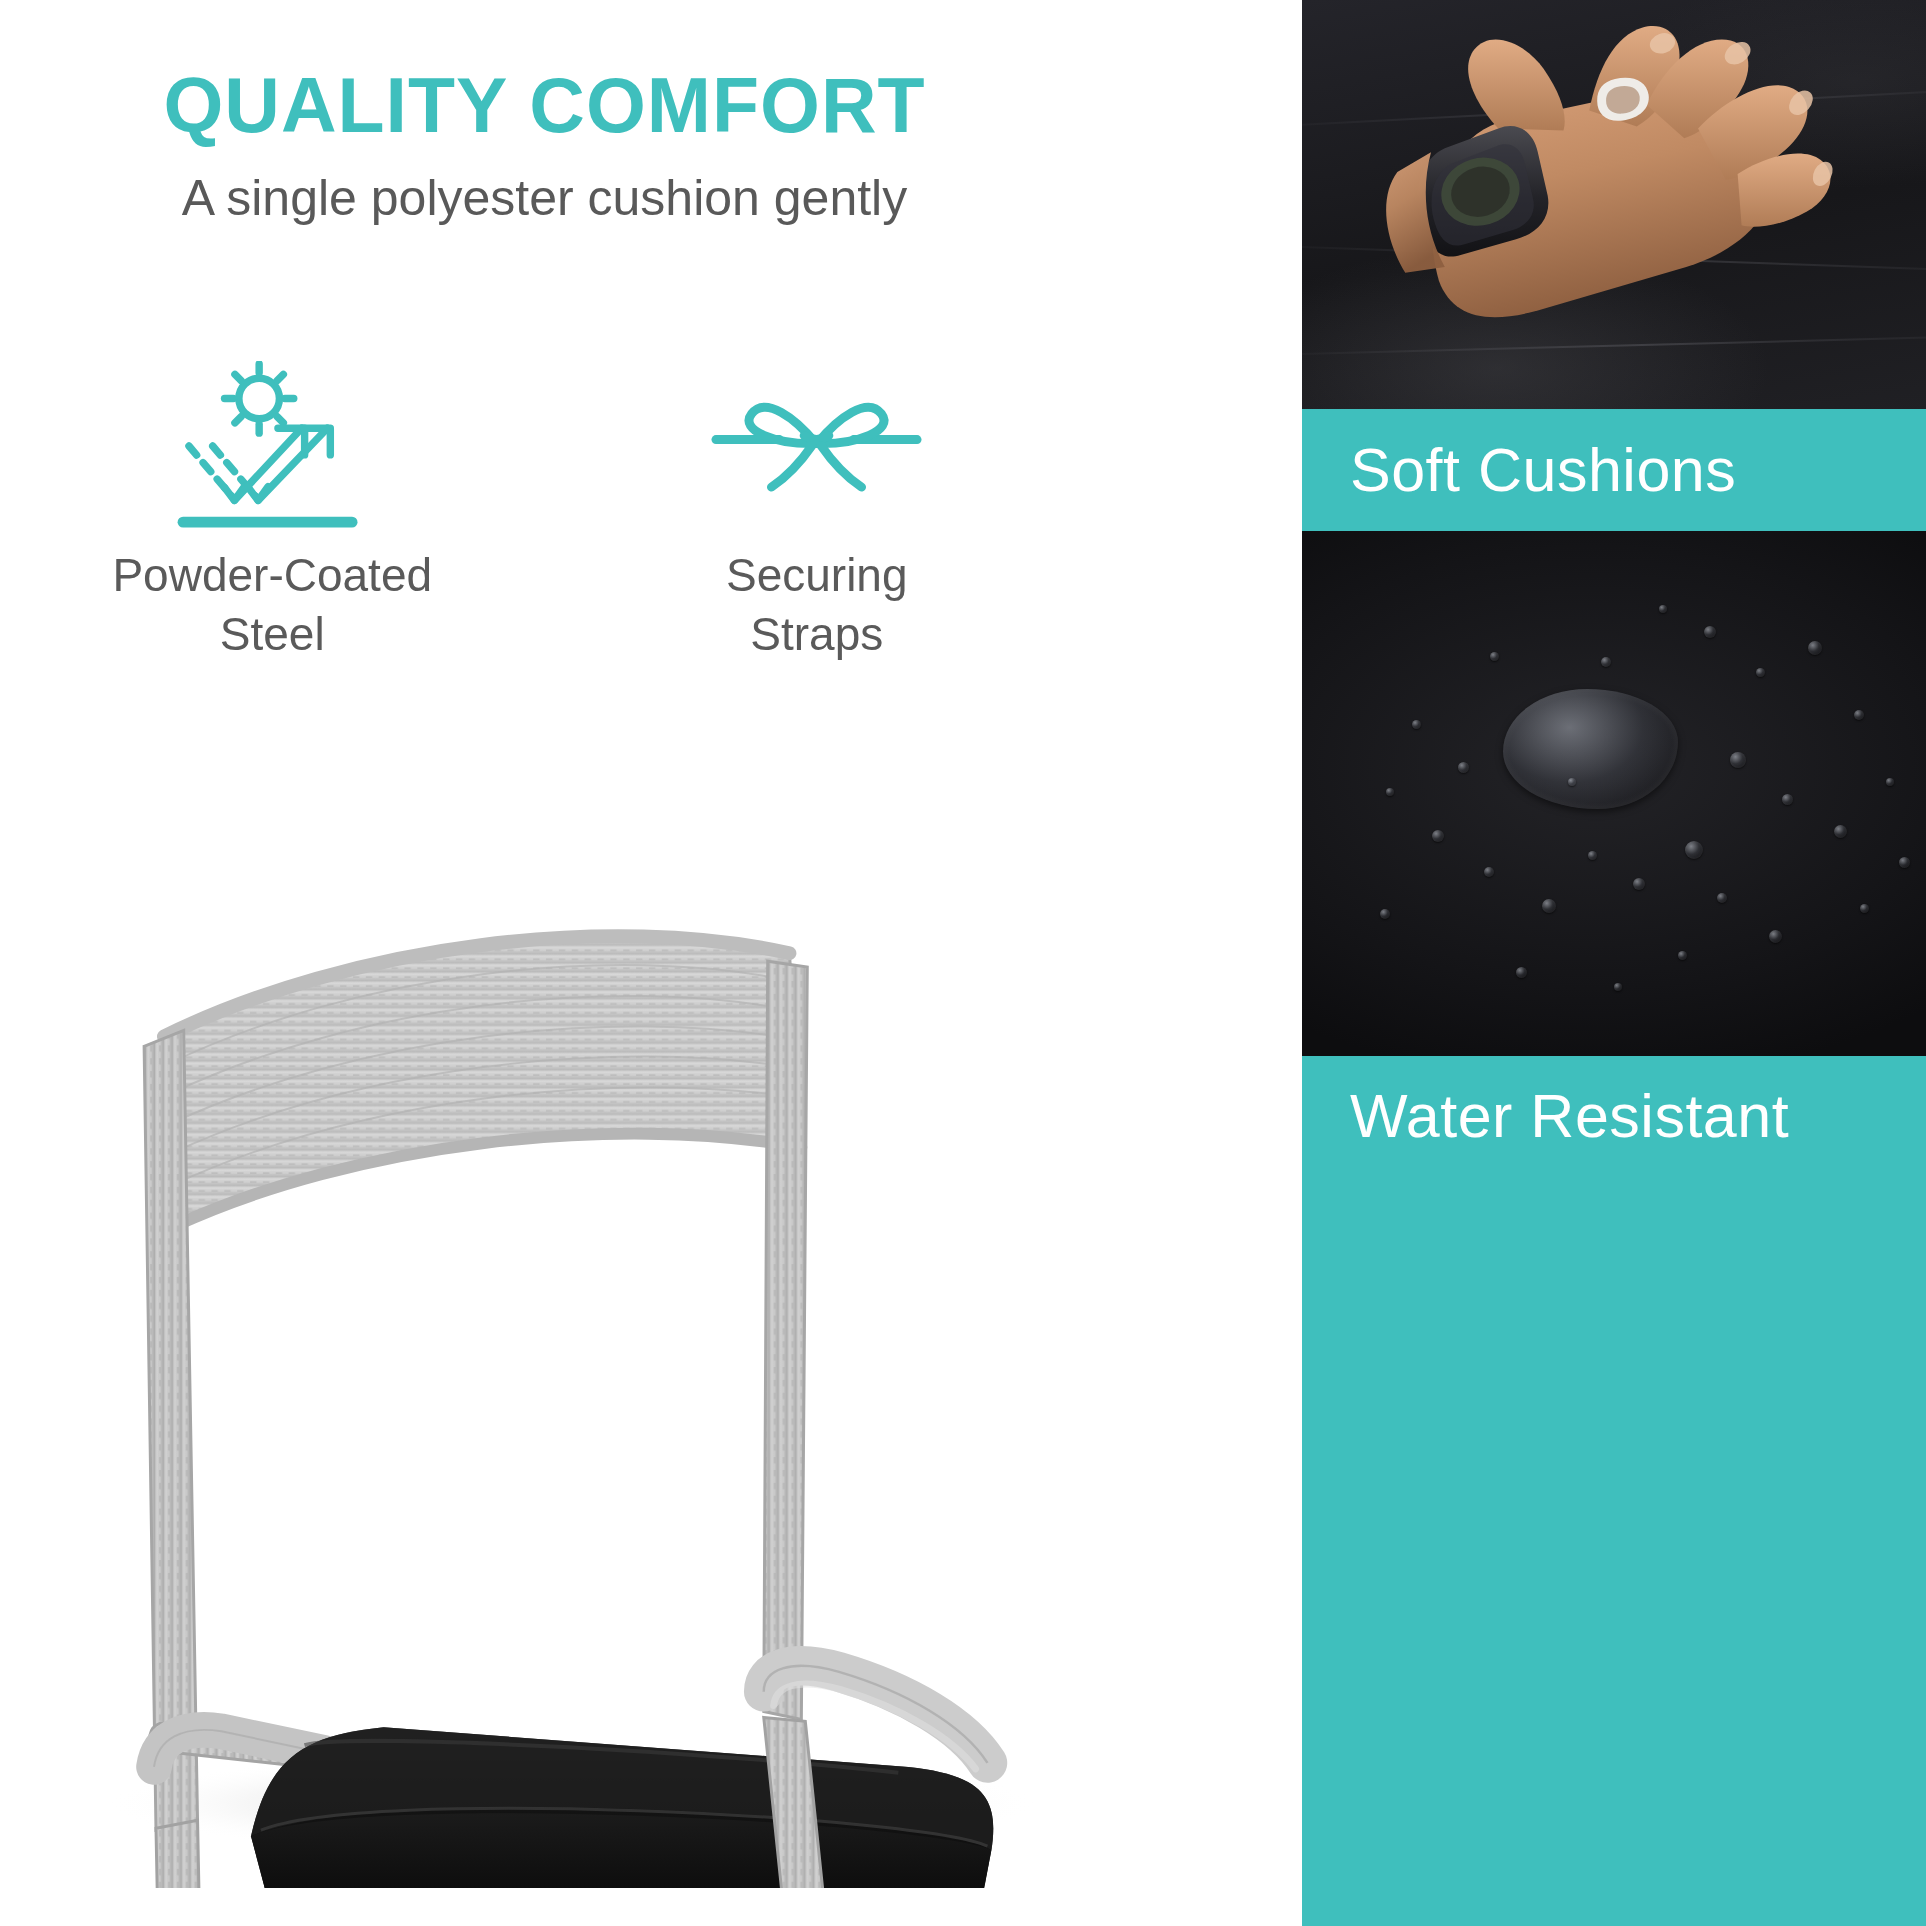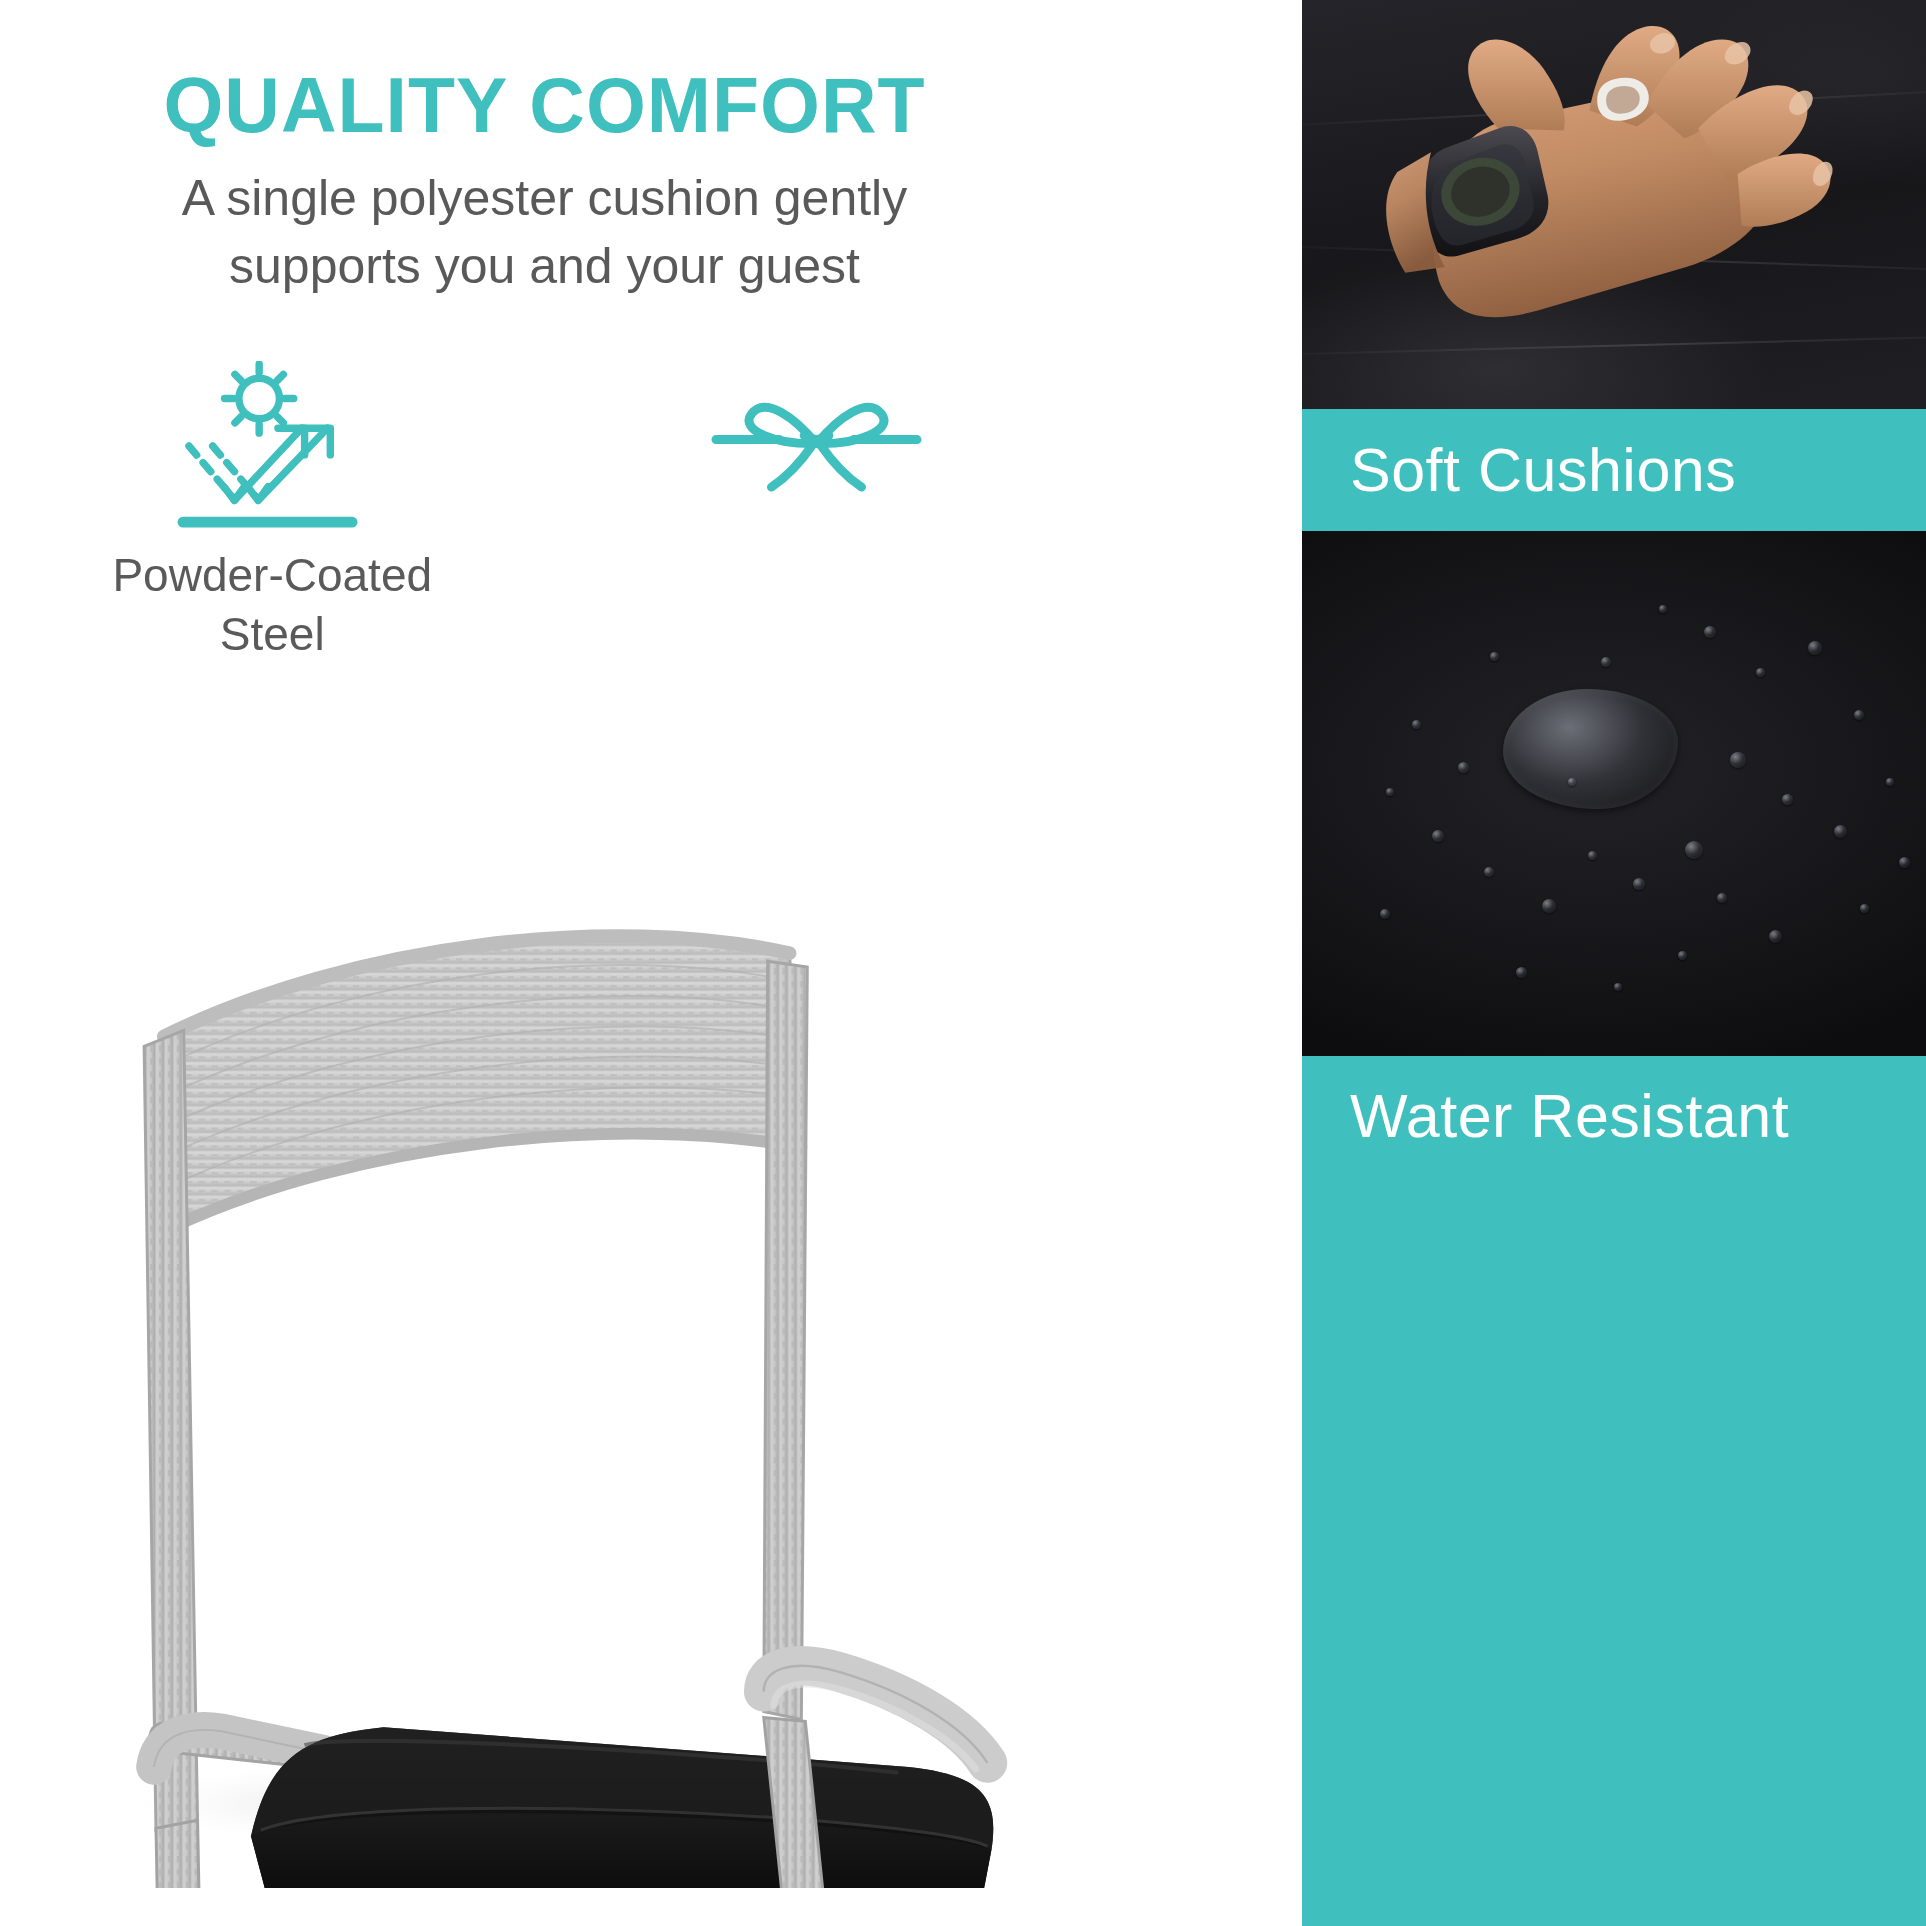--- a/index.html
+++ b/index.html
@@ -144,21 +144,20 @@
 <body>
 
 <div id="root">
 
   <div class="left-panel">
 
     <div class="headline">QUALITY COMFORT</div>
 
     <div class="subhead">
       <div>A single polyester cushion gently</div>
-      <div>supports you and your guest</div>
     </div>
 
     <div class="feature-row">
 
       <div class="feature">
         <div class="glyph">
           <svg width="198" height="173" viewBox="0 0 200 175">
             <g fill="none" stroke="#3FBFBD" stroke-width="7.5" stroke-linecap="round" stroke-linejoin="round">
 
               <circle cx="87" cy="38" r="20.5"></circle>
@@ -206,20 +205,24 @@
 
               <path d="M108 56 C 129 30, 159 8, 173 26 C 186 43, 149 57, 108 56 Z"></path>
 
               <path d="M95 48 C 103 53, 112 53, 120 48"></path>
 
               <path d="M103 58 C 92 74, 80 88, 62 100"></path>
 
               <path d="M112 58 C 123 74, 135 88, 153 100"></path>
             </g>
           </svg>
+        </div>
+        <div class="cap">
+          <div>Securing</div>
+          <div>Straps</div>
         </div>
       </div>
 
     </div>
 
     <div class="product-stage">
       <svg class="bench" viewBox="0 0 1180 1150">
         <defs>
           <linearGradient id="wick" x1="0" y1="0" x2="0" y2="1">
             <stop offset="0%" stop-color="#e6e6e6"></stop>

